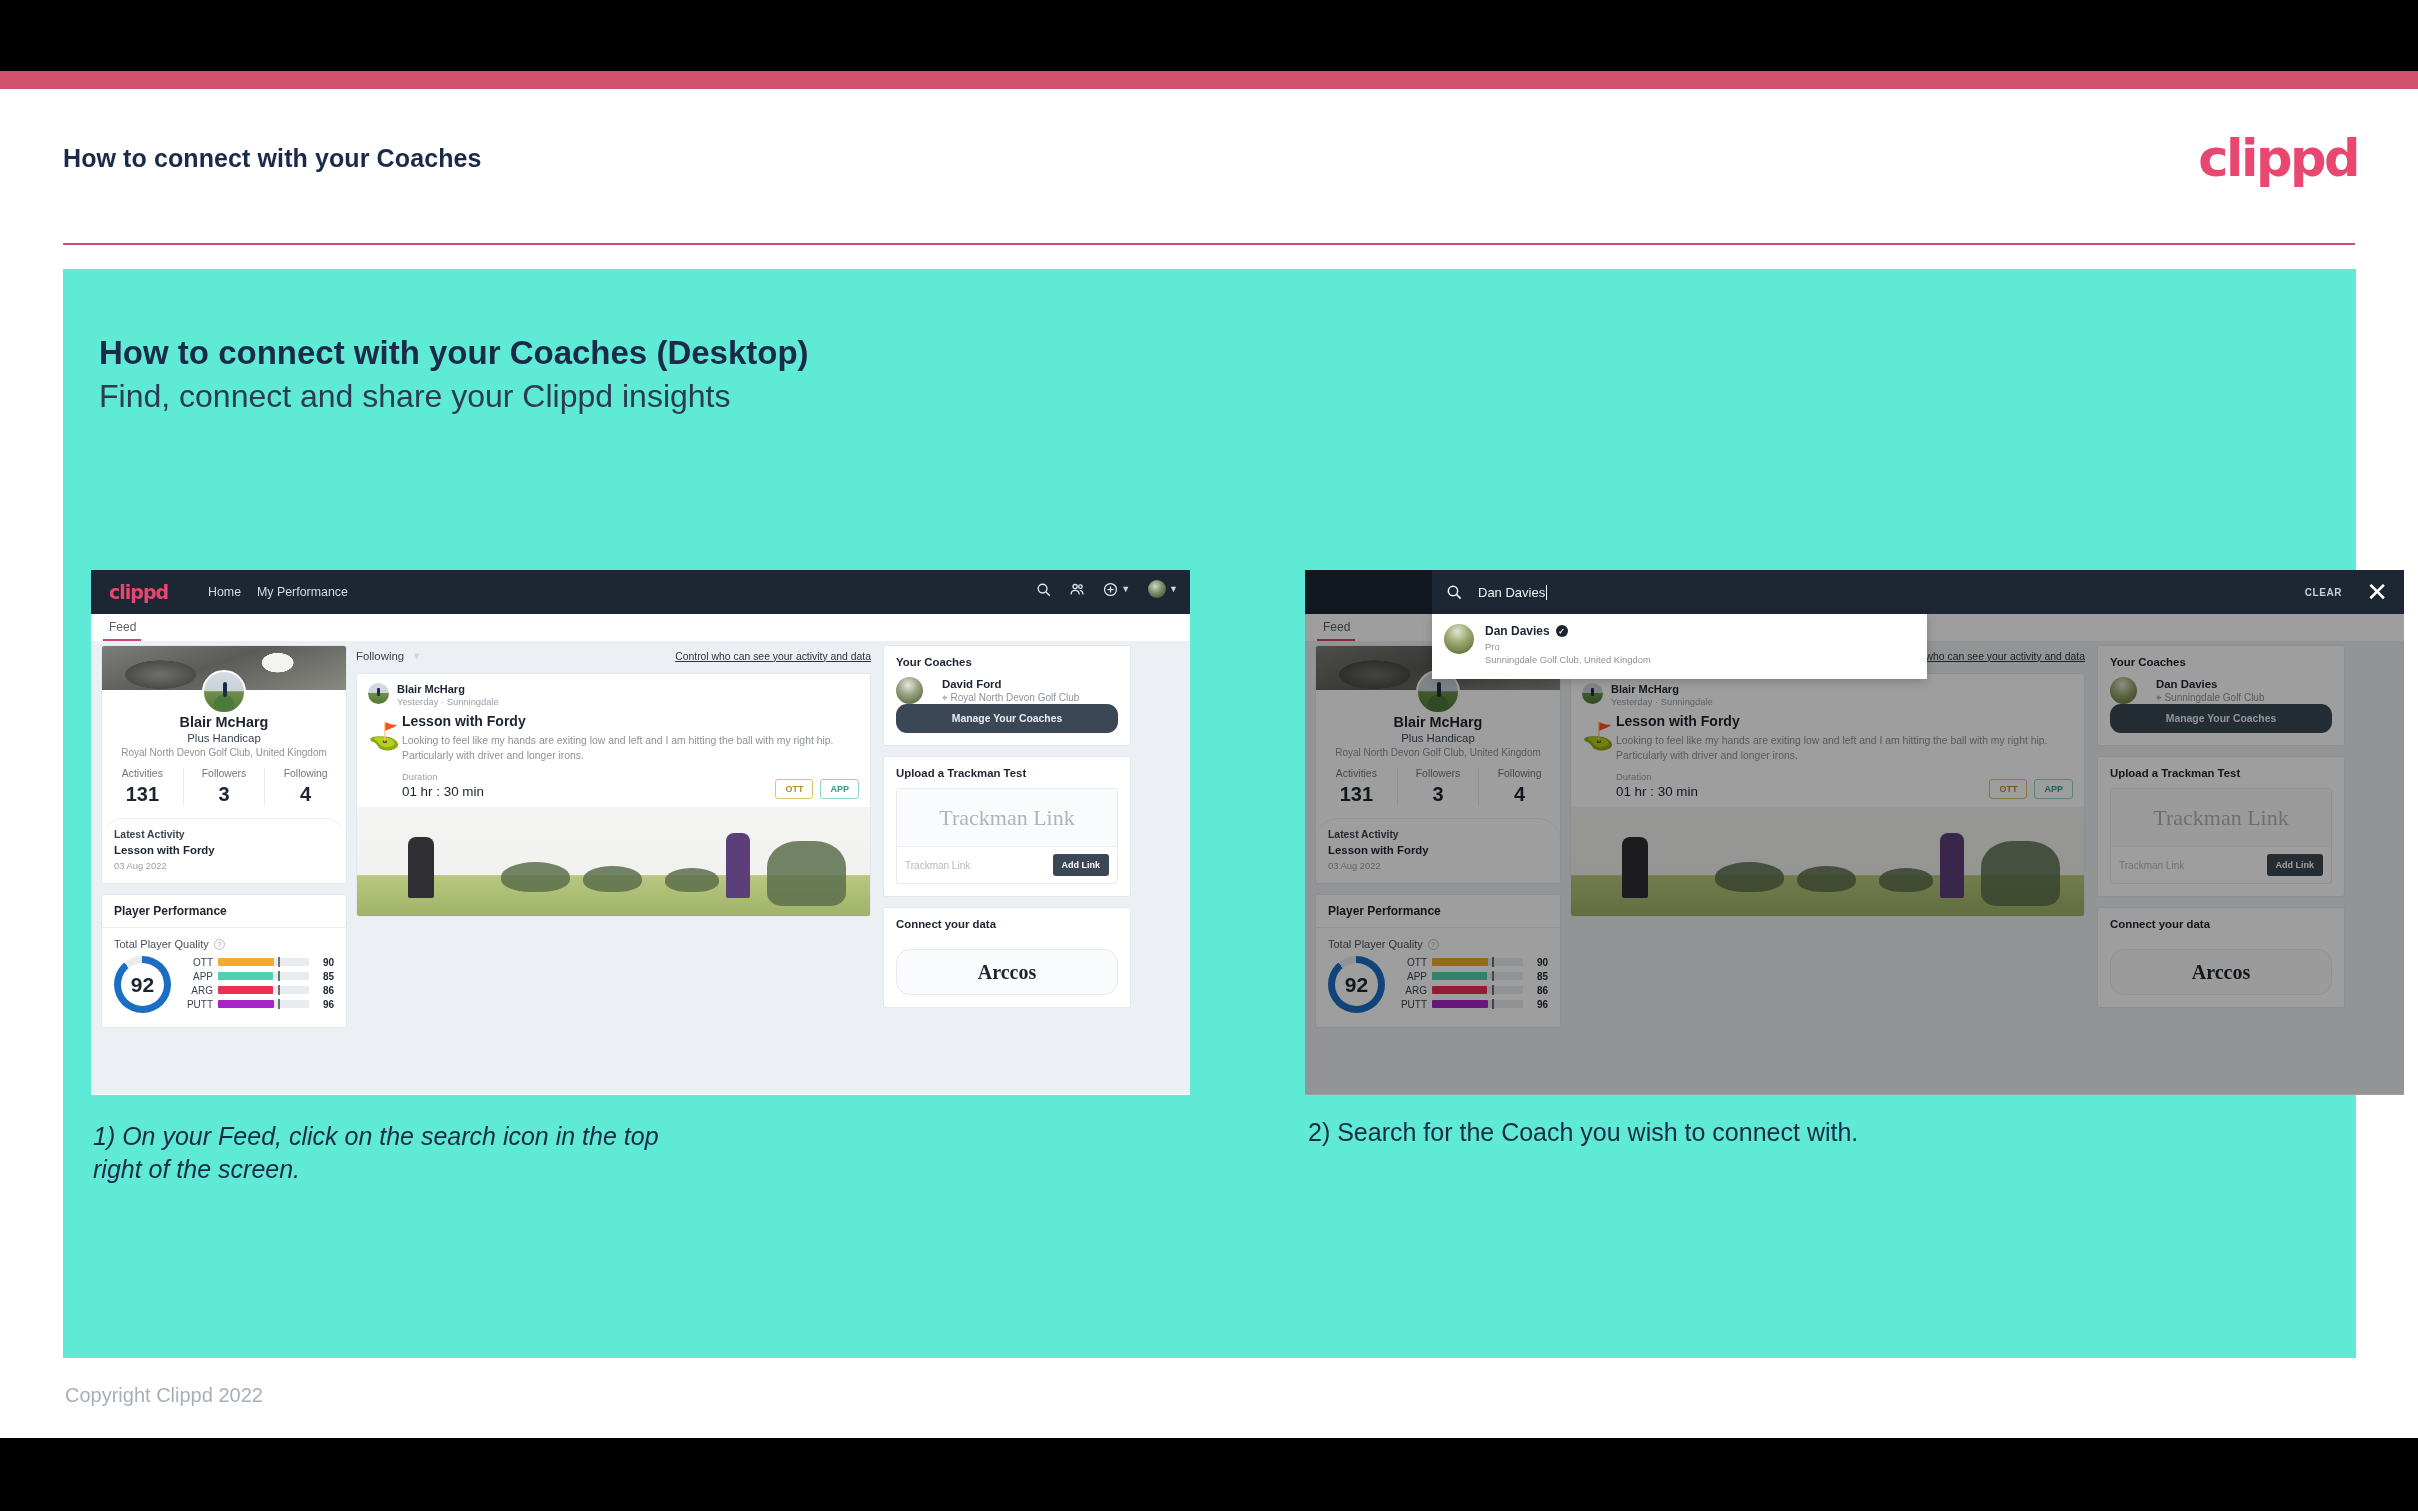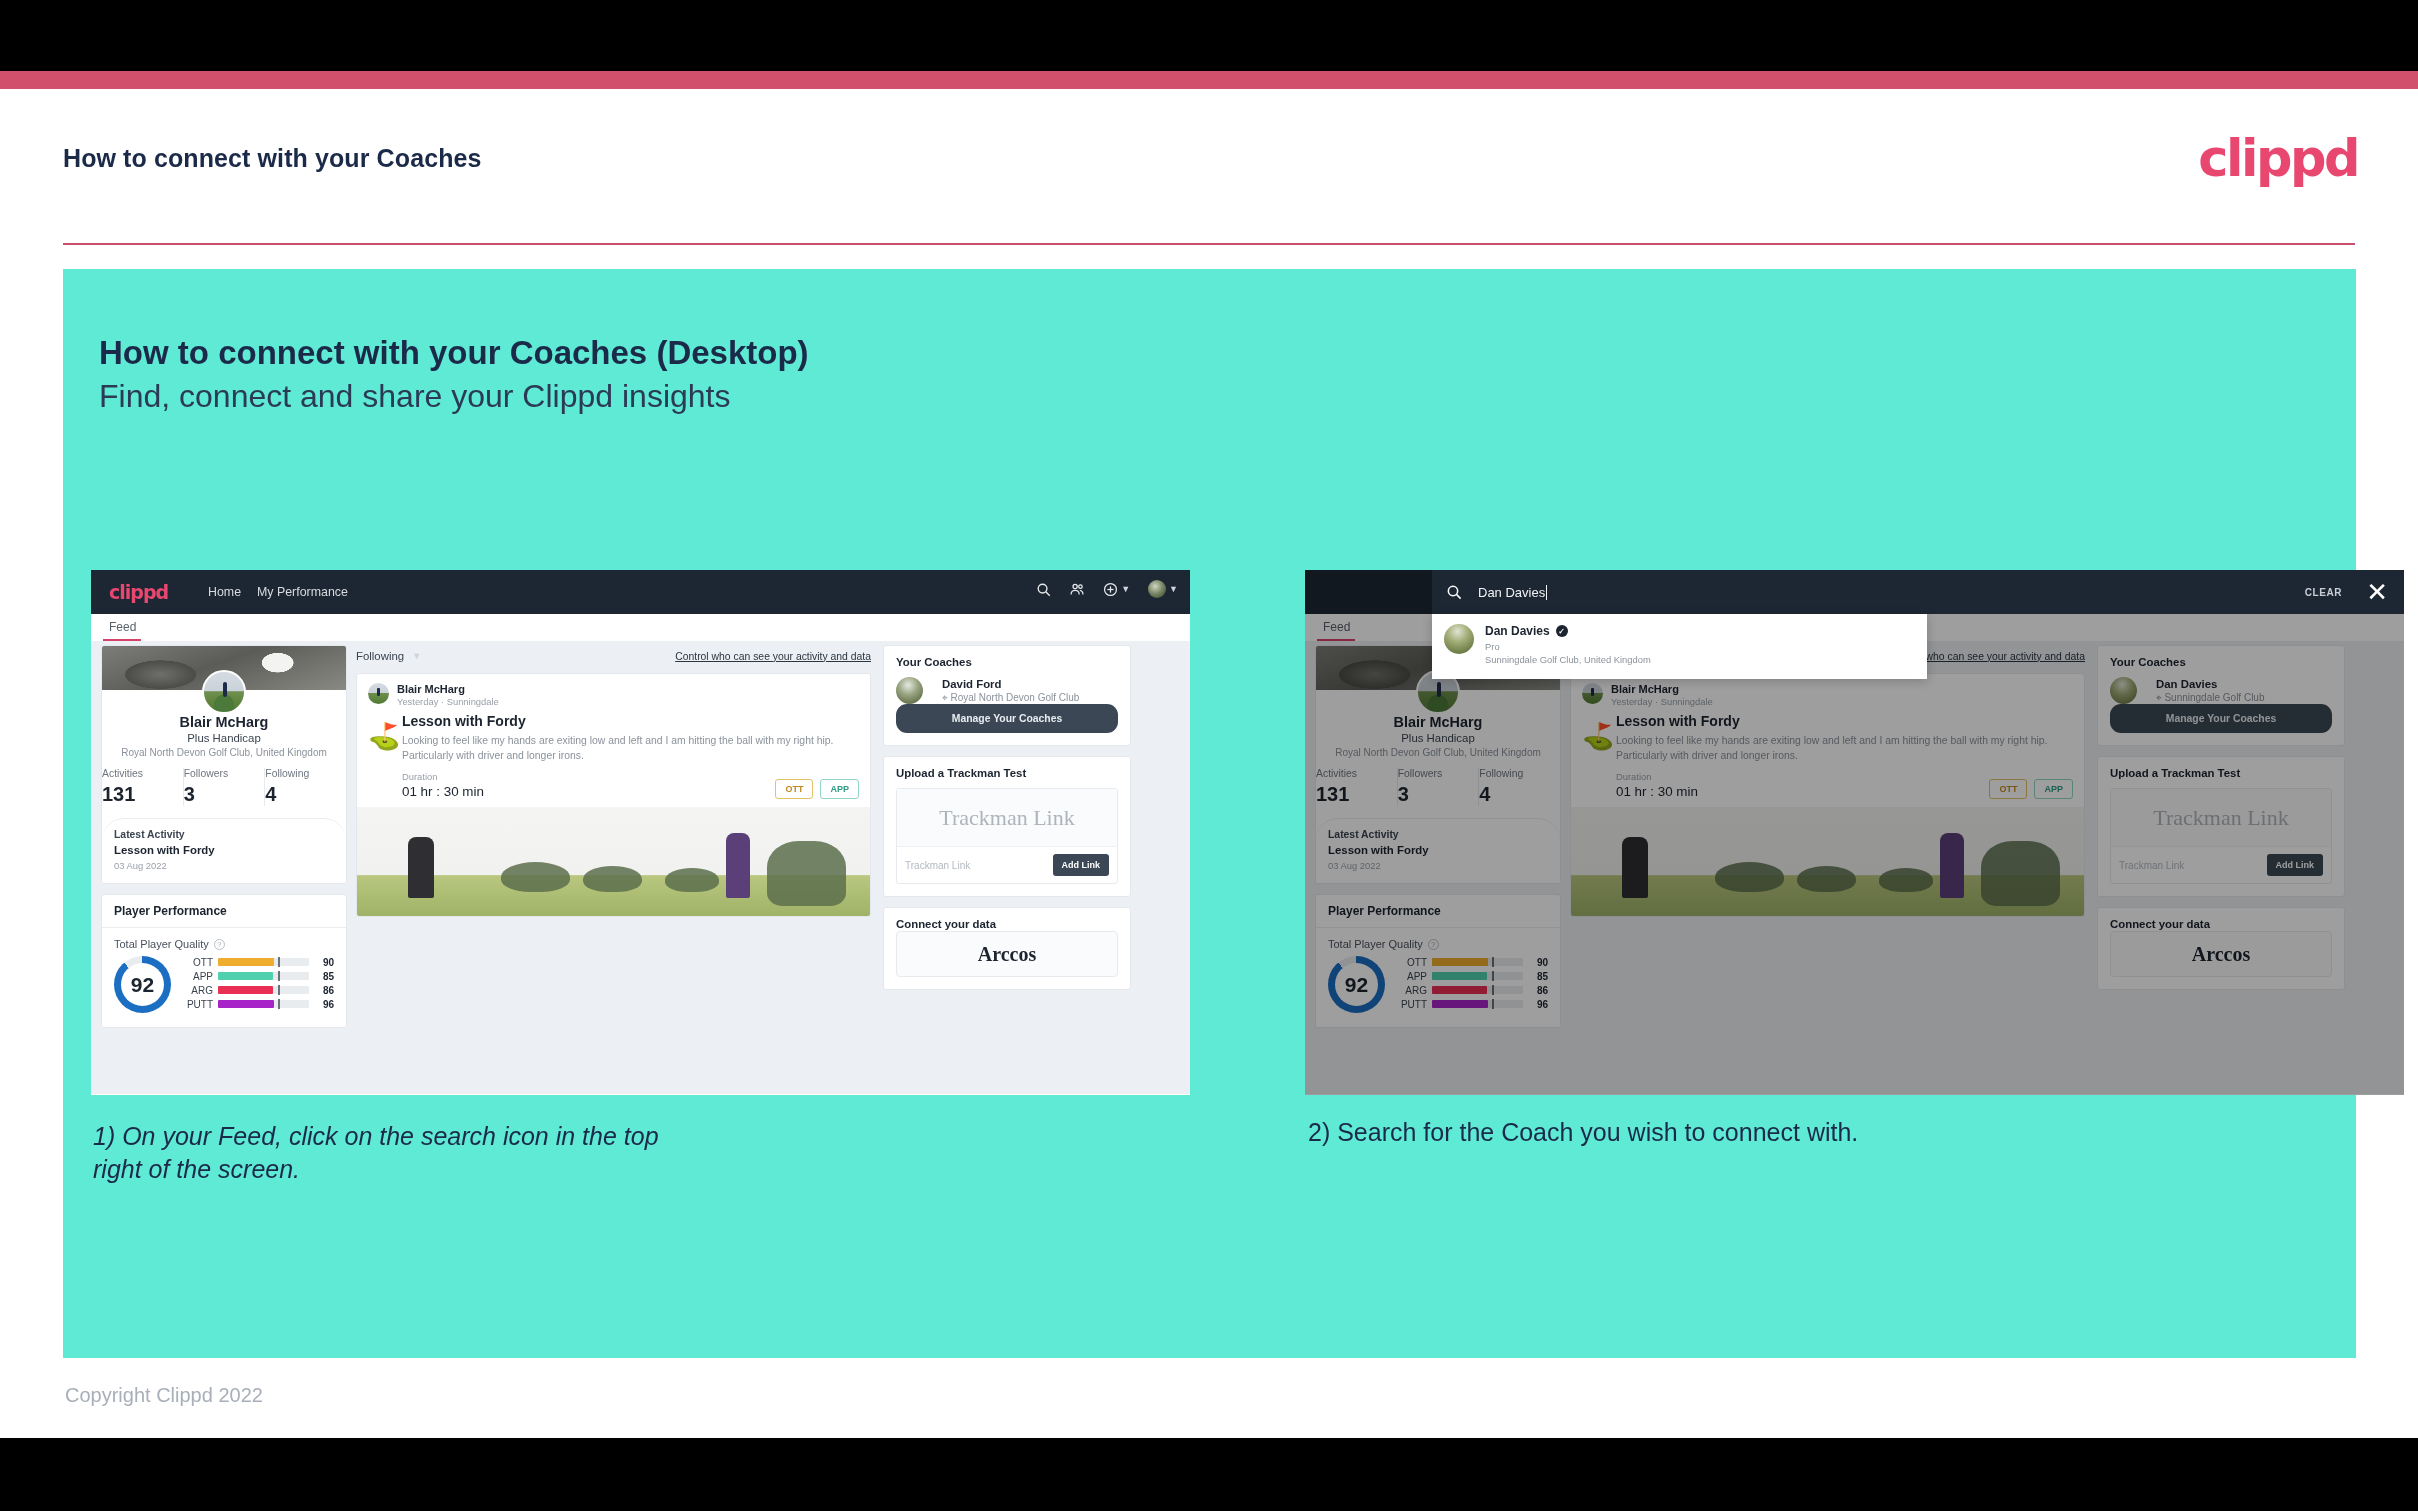--- a/index.html
+++ b/index.html
@@ -55,21 +55,21 @@
   .pavatar { position:absolute; left:50%; top:24px; transform:translateX(-50%); width:44px; height:44px; border-radius:50%;
       border:2px solid #fff; overflow:hidden;
       background:
         radial-gradient(circle at 50% 82%, #4b7a3a 0%, #4b7a3a 26%, rgba(0,0,0,0) 27%),
         linear-gradient(180deg,#d6dbe2 0%, #c9d2d9 48%, #6f8f4d 49%, #527a33 100%); }
   .pavatar:after { content:""; position:absolute; left:47%; top:26%; width:4px; height:15px; background:#1d2b4a; border-radius:2px; }
   .pname { text-align:center; font-size:14.4px; font-weight:bold; color:#1c2430; margin-top:24px; }
   .psub  { text-align:center; font-size:11.4px; color:#3b4450; margin-top:2px; }
   .pclub { text-align:center; font-size:10px; color:#8b929b; margin-top:3px; }
   .pstats { display:flex; margin-top:10px; padding-bottom:12px; }
-  .pstat { flex:1; border-right:1px solid #e8eaed; }
+  .pstat { flex:1; text-align:center; border-right:1px solid #e8eaed; }
   .pstat:last-child { border-right:none; }
   .pstat-l { font-size:10.4px; color:#6f7680; }
   .pstat-v { font-size:20px; font-weight:bold; color:#1c2430; margin-top:4px; }
   .pdiv { border-top:1px solid #eaecef; padding:10px 12px 12px;border-radius:22px; }
   .la-label { font-size:10.4px; font-weight:bold; color:#3b4450; }
   .la-title { font-size:11.4px; font-weight:bold; color:#1c2430; margin-top:4px; }
   .la-date { font-size:9.4px; color:#9aa1aa; margin-top:4px; }
 
   .perfcard { position:relative; width:246px; margin-top:10px; background:#fff; border:1px solid #e4e7eb; border-radius:3px; }
   .perf-h { font-size:12px; font-weight:bold; color:#1c2430; padding:9px 12px; border-bottom:1px solid #eaecef; }
@@ -132,21 +132,21 @@
   .coach-name { font-size:11.4px; font-weight:bold; color:#1c2430; }
   .coach-club { font-size:10px; color:#8b929b; margin-top:2px; }
   .btn-dark { margin-top:0; width:100%; background:#3b4754; color:#e9edf1; font-size:10.4px; font-weight:bold;
               border:none; border-radius:11px; padding:9px 0; text-align:center; }
   .tm-box { margin-top:9px; border:1px solid #e7eaee; border-radius:3px; }
   .tm-logo { height:57px; display:flex; align-items:center; justify-content:center; background:#fafbfc;
              font-family:"Liberation Serif", serif; font-size:22px; color:#aeb4bb; }
   .tm-input { display:flex; align-items:center; justify-content:space-between; padding:7px 8px; border-top:1px solid #eef0f2; }
   .tm-ph { font-size:10px; color:#b3b9c0; }
   .btn-add { background:#3b4754; color:#fff; font-size:9px; font-weight:bold; border:none; border-radius:3px; padding:6px 9px; }
-  .arccos-box { margin-top:1px; border:1px solid #e7eaee; border-radius:4px; height:46px;
+  .arccos-box { margin-top:19px; border:1px solid #e7eaee; border-radius:14px; height:46px;
       display:flex; align-items:center; justify-content:center; background:#fafbfc;
       font-family:"Liberation Serif", serif; font-size:20px; font-weight:bold; color:#1c2430; }
 
   
   .dim { position:absolute; left:0; top:0; width:1099px; height:525px; background:rgba(0,0,0,.38); z-index:30; }
   .searchbar { position:absolute; left:127px; top:0; width:972px; height:44px; background:#1d2733; z-index:40;
                display:flex; align-items:center; }
   .sb-ico { margin-left:14px; color:#fff; display:flex; }
   .sb-text { margin-left:16px; font-size:13px; color:#f1f3f5; position:relative; }
   .sb-caret { display:inline-block; width:1px; height:15px; background:#f1f3f5; vertical-align:-2px; margin-left:1px; }

